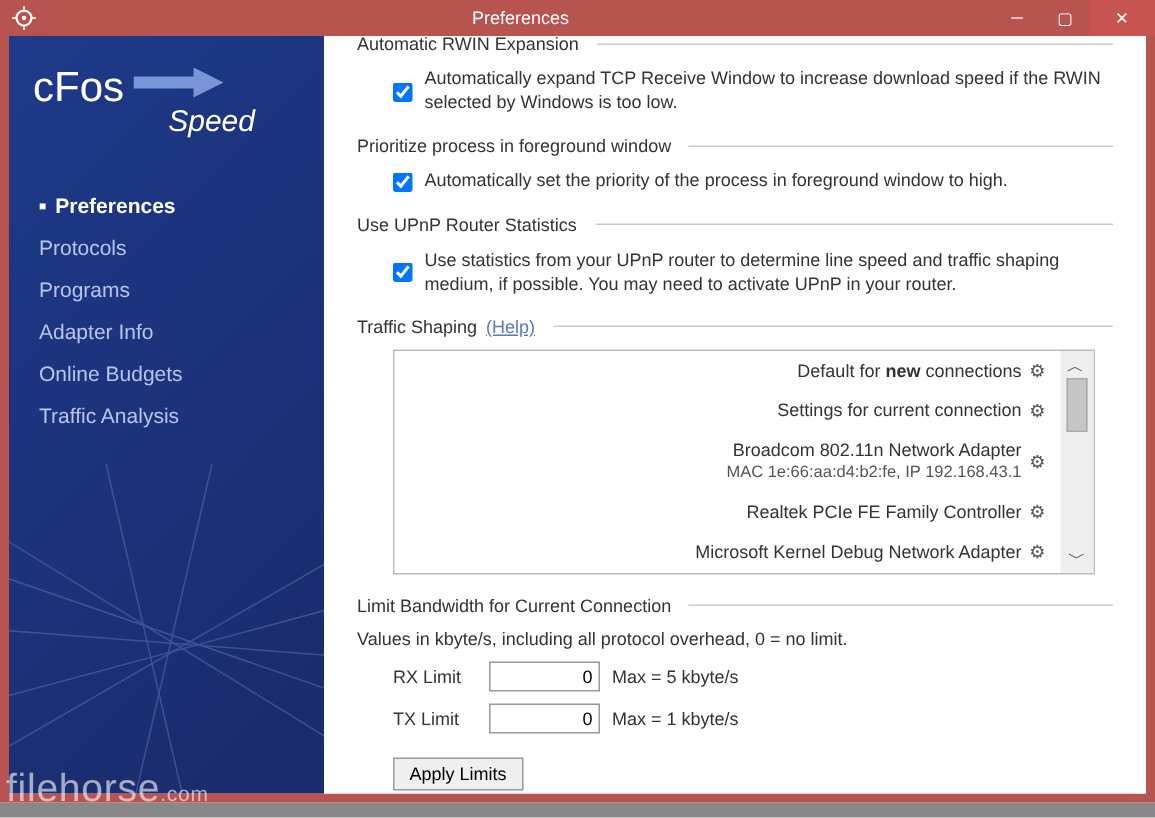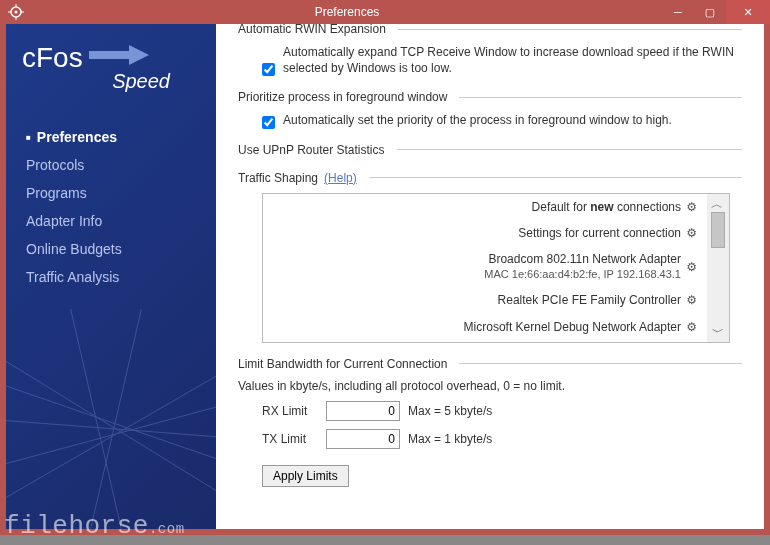--- a/index.html
+++ b/index.html
@@ -18,39 +18,39 @@
 .logo-speed { font-size: 20px; font-style: italic; display: block; margin-top: -4px; text-align: right; padding-right: 30px;}
 .nav { margin-top: 20px; padding-left: 20px; }
 .nav-item { padding: 6px 0; color: #b8c4f0; font-size: 14px; cursor: pointer; }
 .nav-item.active { color: #fff; font-weight: 600; }
 .nav-item.active::before { content: "■"; font-size: 8px; margin-right: 6px; vertical-align: 2px; }
 .sidebar-lines { position: absolute; bottom: 0; left: 0; width: 220px; height: 220px; opacity: 0.3; }
 .main { flex: 1; background: #fff; padding: 0 22px 10px 22px; overflow-y: hidden; color: #333; position: relative; }
 .section-hdr { font-size: 12px; color: #333; margin: 14px 0 8px; display: flex; align-items: center; gap: 6px; }
 .section-hdr::after { content: ""; flex: 1; height: 1px; background: #ccc; margin-left: 6px; }
 .section-hdr.cutoff { margin-top: -2px; }
-.check-row { display: flex; align-items: flex-end; gap: 8px; padding-left: 24px; margin-bottom: 6px; }
+.check-row { display: flex; align-items: center; gap: 8px; padding-left: 24px; margin-bottom: 6px; }
 .check-row input { margin-top: 2px; }
 .check-row label { flex: 1; line-height: 1.35; }
 .help-link { color: #5a7ab8; text-decoration: underline; font-size: 12px; text-align: center; }
 .adapter-box { border: 1px solid #bbb; margin: 8px 12px 0 24px; height: 150px; display: flex; }
 .adapter-list { flex: 1; overflow: hidden; }
 .adapter-row { display: flex; align-items: center; padding: 6px 10px; border-bottom: 0px solid #eee; text-align: right; }
 .adapter-row .name { flex: 1; font-size: 12px; line-height: 1.2; }
 .adapter-row .sub { color: #555; font-size: 11px; }
 .gear { width: 16px; color: #555; }
 .scroll-col { width: 22px; background: #efefef; display: flex; flex-direction: column; align-items: center; justify-content: space-between; padding: 4px 0;}
 .scroll-arrow { font-size: 12px; color: #555; line-height: 1;}
 .scroll-thumb { width: 14px; height: 36px; background: #c6c6c6; border: 1px solid #aaa; margin-top: 2px;}
 .limit-section { margin-top: 14px; }
 .limit-row { display: flex; align-items: center; gap: 8px; padding-left: 24px; margin: 8px 0; }
 .limit-row .lbl { width: 56px; }
 .limit-row input { width: 74px; text-align: right; padding: 2px 4px; border: 1px solid #999; font-family: inherit; font-size: 12px;}
 .apply-btn { margin: 8px 0 0 24px; padding: 3px 10px; font-size: 12px; background: #efefef; border: 1px solid #999; cursor: pointer; }
-.watermark { position: absolute; left: 4px; bottom: 4px; color: rgba(255,255,255,0.6); font-size: 26px; font-family: Liberation Mono, monospace; letter-spacing: 0.5px; pointer-events:none;}
+.watermark { position: absolute; left: 4px; bottom: 4px; color: rgba(255,255,255,0.6); font-size: 26px; font-family: Liberation Sans, sans-serif; letter-spacing: 0.5px; pointer-events:none;}
 .watermark .com { font-size: 14px; }
 .arrow-svg { width: 60px; height: 24px; fill: #7a94d8; display: inline-block; vertical-align: -4px;}
 </style>
 </head>
 <body>
 
 <div class="window">
 
   <div class="titlebar">
     <span class="title-icon">
@@ -111,20 +111,24 @@
         <label>Automatically expand TCP Receive Window to increase download speed if the RWIN selected by Windows is too low.</label>
       </div>
 
       <div class="section-hdr">Prioritize process in foreground window</div>
       <div class="check-row">
         <input type="checkbox" checked="" style="">
         <label>Automatically set the priority of the process in foreground window to high.</label>
       </div>
 
       <div class="section-hdr">Use UPnP Router Statistics</div>
+      <div class="check-row">
+        <input type="checkbox" checked="" style="">
+        <label>Use statistics from your UPnP router to determine line speed and traffic shaping medium, if possible. You may need to activate UPnP in your router.</label>
+      </div>
 
       <div class="section-hdr">
         <span>Traffic Shaping</span>
         <a class="help-link">(Help)</a>
       </div>
       <div class="adapter-box">
         <div class="adapter-list">
           <div class="adapter-row">
             <div class="name">Default for <b>new</b> connections</div>
             <span class="gear">⚙</span>

